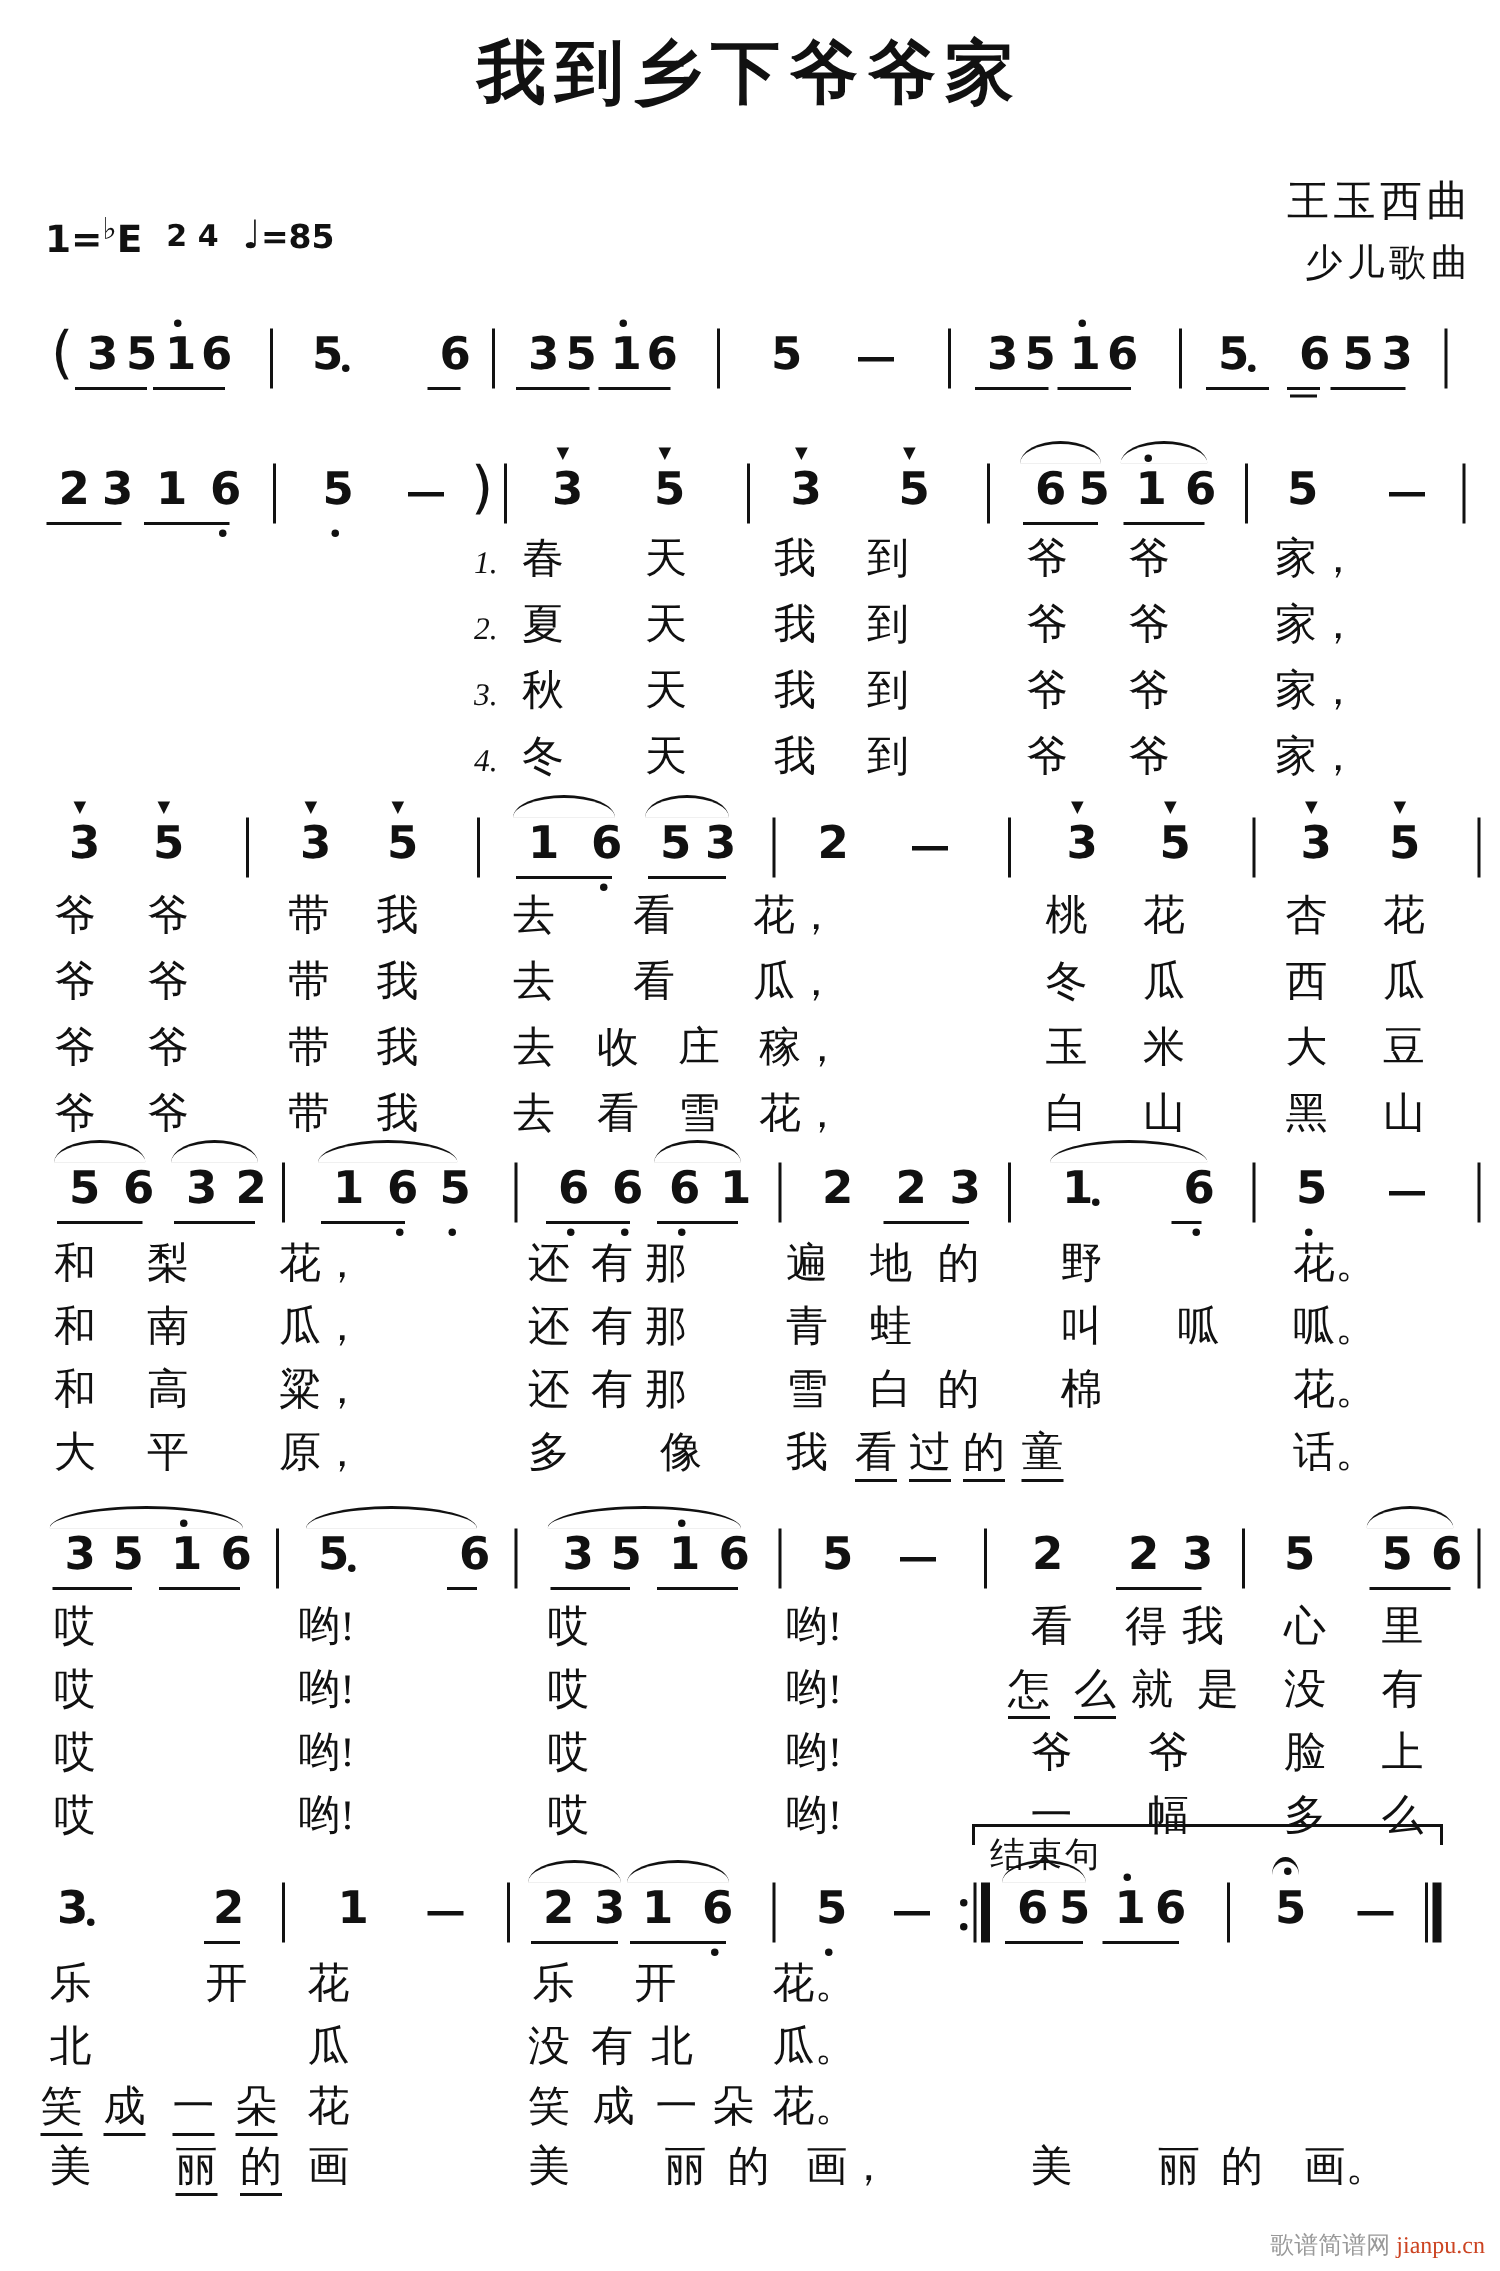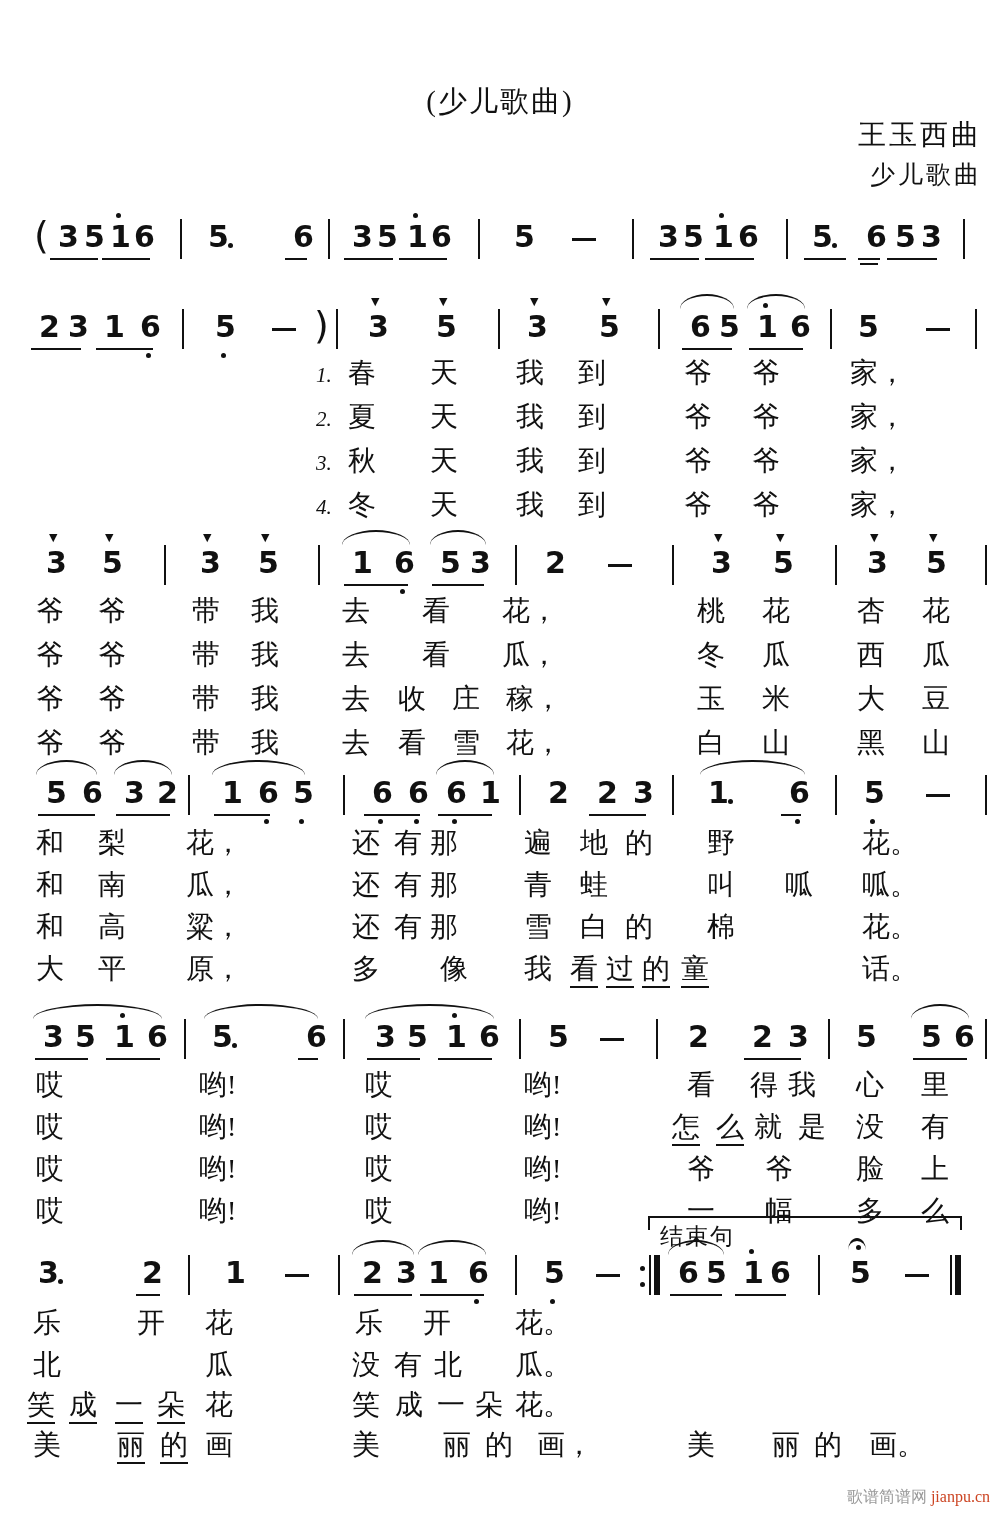--- a/index.html
+++ b/index.html
@@ -42,24 +42,33 @@
   .ebox-r{position:absolute;left:960px;top:1216px;width:2px;height:14px;background:#111;}
   .ebox-label{position:absolute;left:660px;top:1221px;font-size:23px;letter-spacing:2px;}
   .watermark{position:absolute;right:10px;top:1487px;font-size:16px;margin-left:41px;}
   .watermark .site{color:#9a9a9a;}
   .watermark .url{color:#cc4422;}
 </style>
 </head>
 <body>
 
 <div class="page">
-  <div class="subtitle">(少儿歌曲)</div>
+  <div class="title">我到乡下爷爷家</div>
   <div class="credit lyr">王玉西曲</div>
   <div class="credit cmp">少儿歌曲</div>
 
+  <div class="keyline">
+    <span class="keysig"><span>1=</span><span class="flat">♭</span><span>E</span></span>
+    <span class="meter">
+      <span>2</span>
+      <span class="bar"></span>
+      <span>4</span>
+    </span>
+    <span class="tempo"><span class="nq">♩</span><span>=85</span></span>
+  </div>
 
   <div id="score-layer">
       <div class="paren" style="position: absolute; left: 34px; top: 216px;">(</div>
       <div class="note" style="position: absolute; left: 58px; top: 222px;">3</div>
       <div class="note" style="position: absolute; left: 84px; top: 222px;">5</div>
       <div class="note" style="position: absolute; left: 110px; top: 222px;">1</div>
       <div class="dot" style="position: absolute; left: 116px; top: 213px;"></div>
       <div class="note" style="position: absolute; left: 134px; top: 222px;">6</div>
       <div class="barline" style="position: absolute; left: 180px; top: 219px;"></div>
       <div class="note" style="position: absolute; left: 208px; top: 222px;">5</div>

